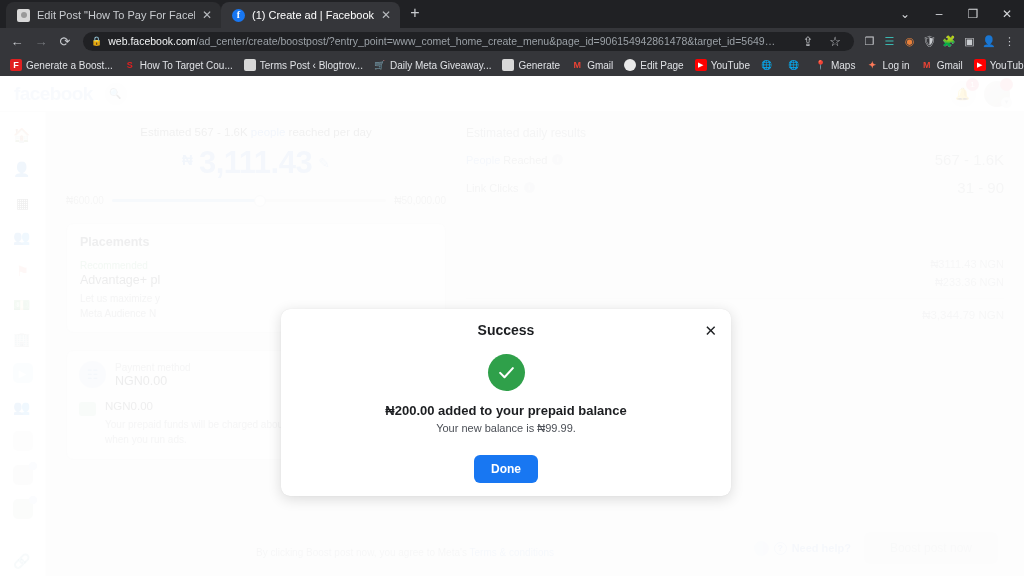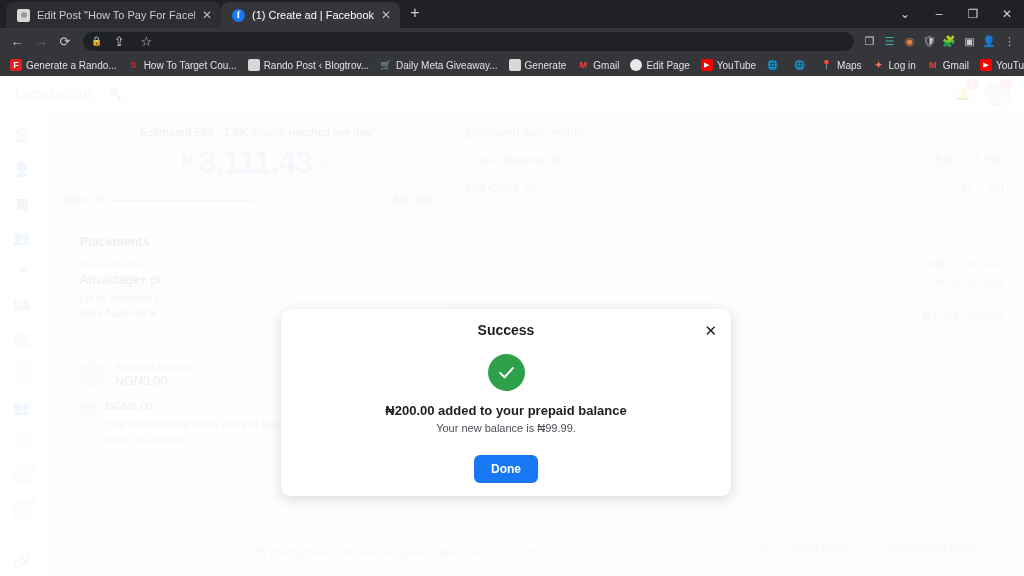--- a/index.html
+++ b/index.html
@@ -233,49 +233,50 @@
       <div class="wc">✕</div>
     </div>
   </div>
 
   <div class="toolbar">
     <div class="tb-btn">←</div>
     <div class="tb-btn dim">→</div>
     <div class="tb-btn">⟳</div>
     <div class="omnibox">
       <span class="lock">🔒</span>
+      <span class="url"><span class="host">web.facebook.com</span><span class="path">/ad_center/create/boostpost/?entry_point=www_comet_home_create_menu&amp;page_id=906154942861478&amp;target_id=5649…</span></span>
       <span class="omni-right">
         <span class="tb-btn">⇪</span>
         <span class="tb-btn">☆</span>
       </span>
     </div>
     <div class="ext-row">
       <div class="ext">❐</div>
       <div class="ext" style="color:#3ab7b0">☰</div>
       <div class="ext" style="color:#e8803a">◉</div>
       <div class="ext">🛡</div>
       <div class="ext">🧩</div>
       <div class="ext">▣</div>
       <div class="ext">👤</div>
       <div class="ext">⋮</div>
     </div>
   </div>
 
   <div class="bookmarks">
     <div class="bm">
       <span class="bm-ic" style="background:#e02020;color:#fff;font-weight:bold">F</span>
-      <span>Generate a Rando...</span>
+      <span>Generate a Boost...</span>
     </div>
     <div class="bm">
       <span class="bm-ic" style="color:#e02020;font-weight:bold">S</span>
       <span>How To Target Cou...</span>
     </div>
     <div class="bm">
       <span class="bm-ic" style="background:#d8d8d8"></span>
-      <span>Rando Post ‹ Blogtrov...</span>
+      <span>Terms Post ‹ Blogtrov...</span>
     </div>
     <div class="bm">
       <span class="bm-ic">🛒</span>
       <span>Daily Meta Giveaway...</span>
     </div>
     <div class="bm">
       <span class="bm-ic" style="background:#d8d8d8"></span>
       <span>Generate</span>
     </div>
     <div class="bm">

